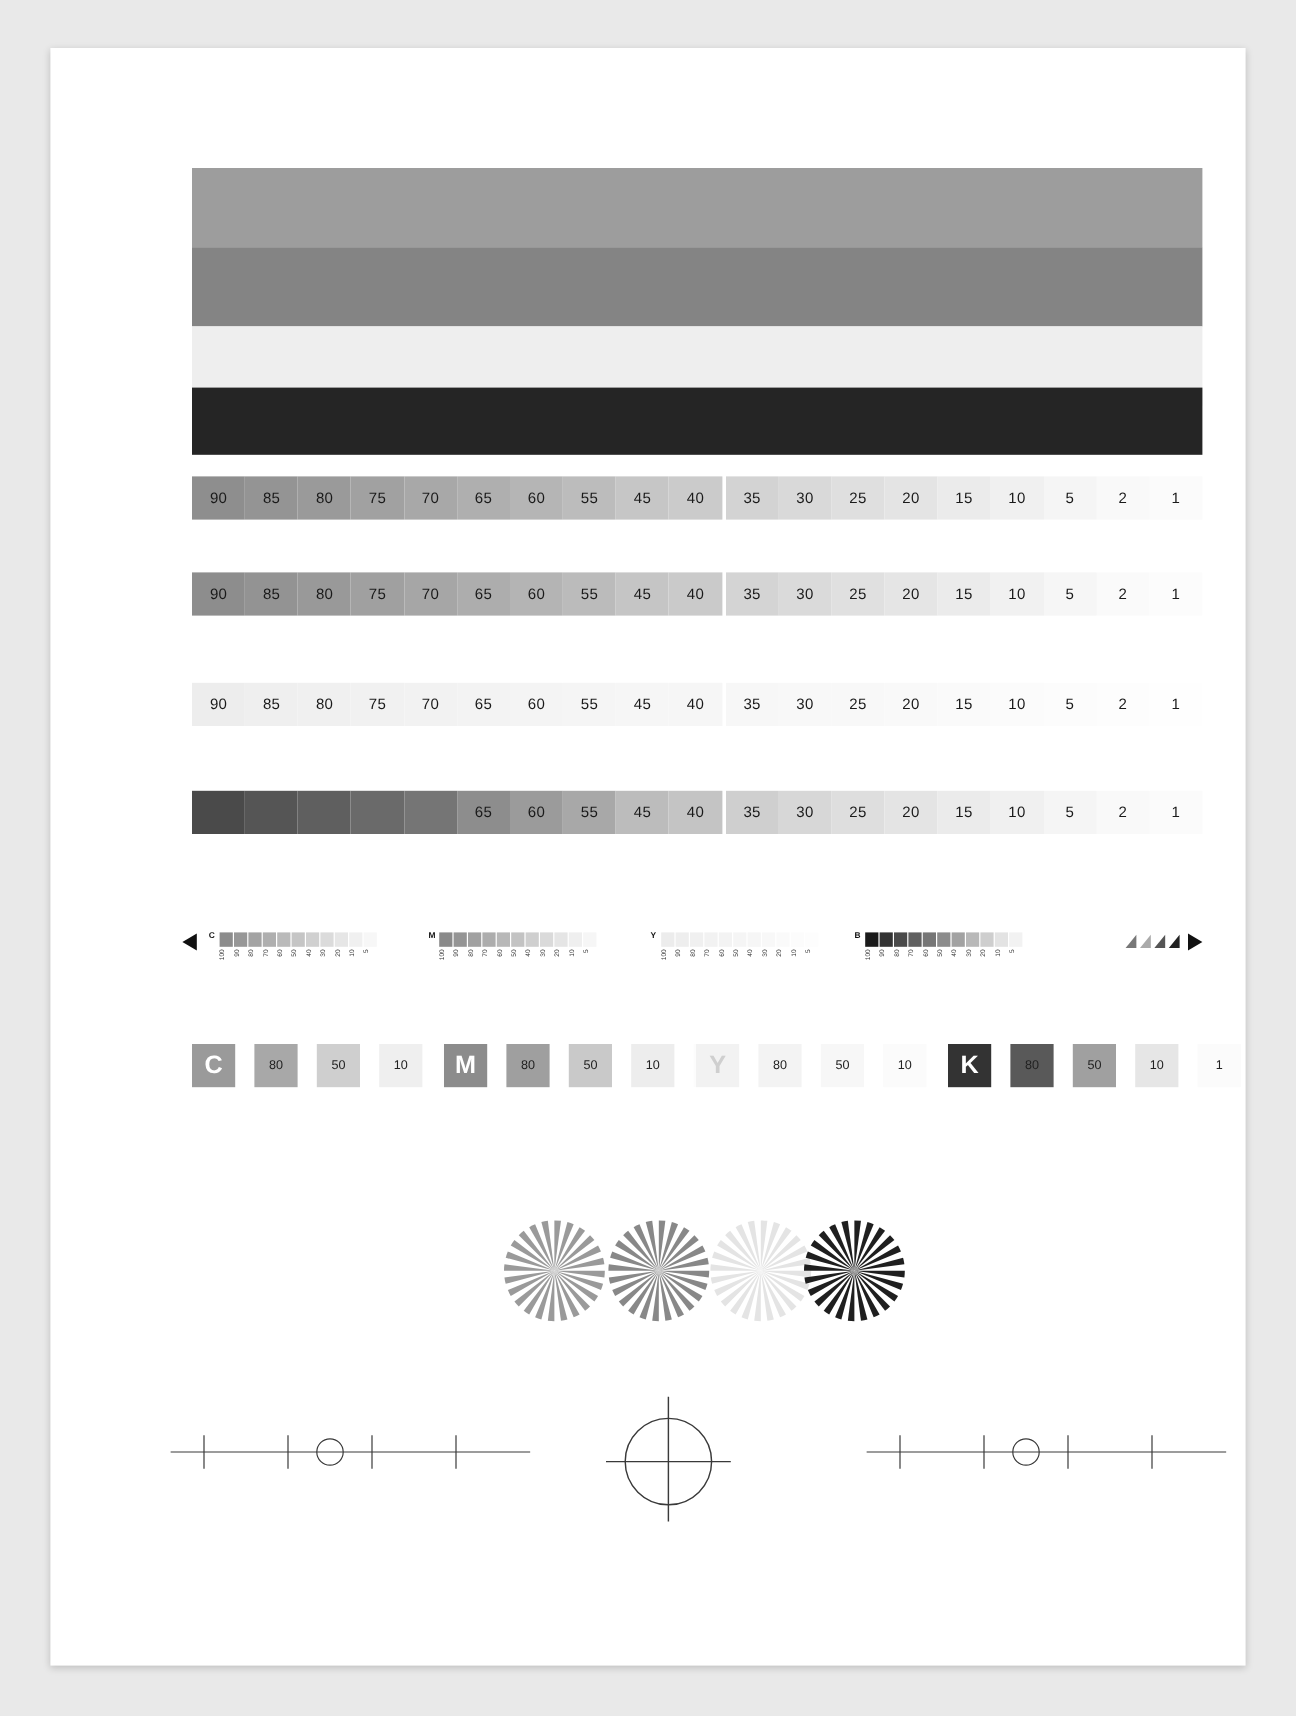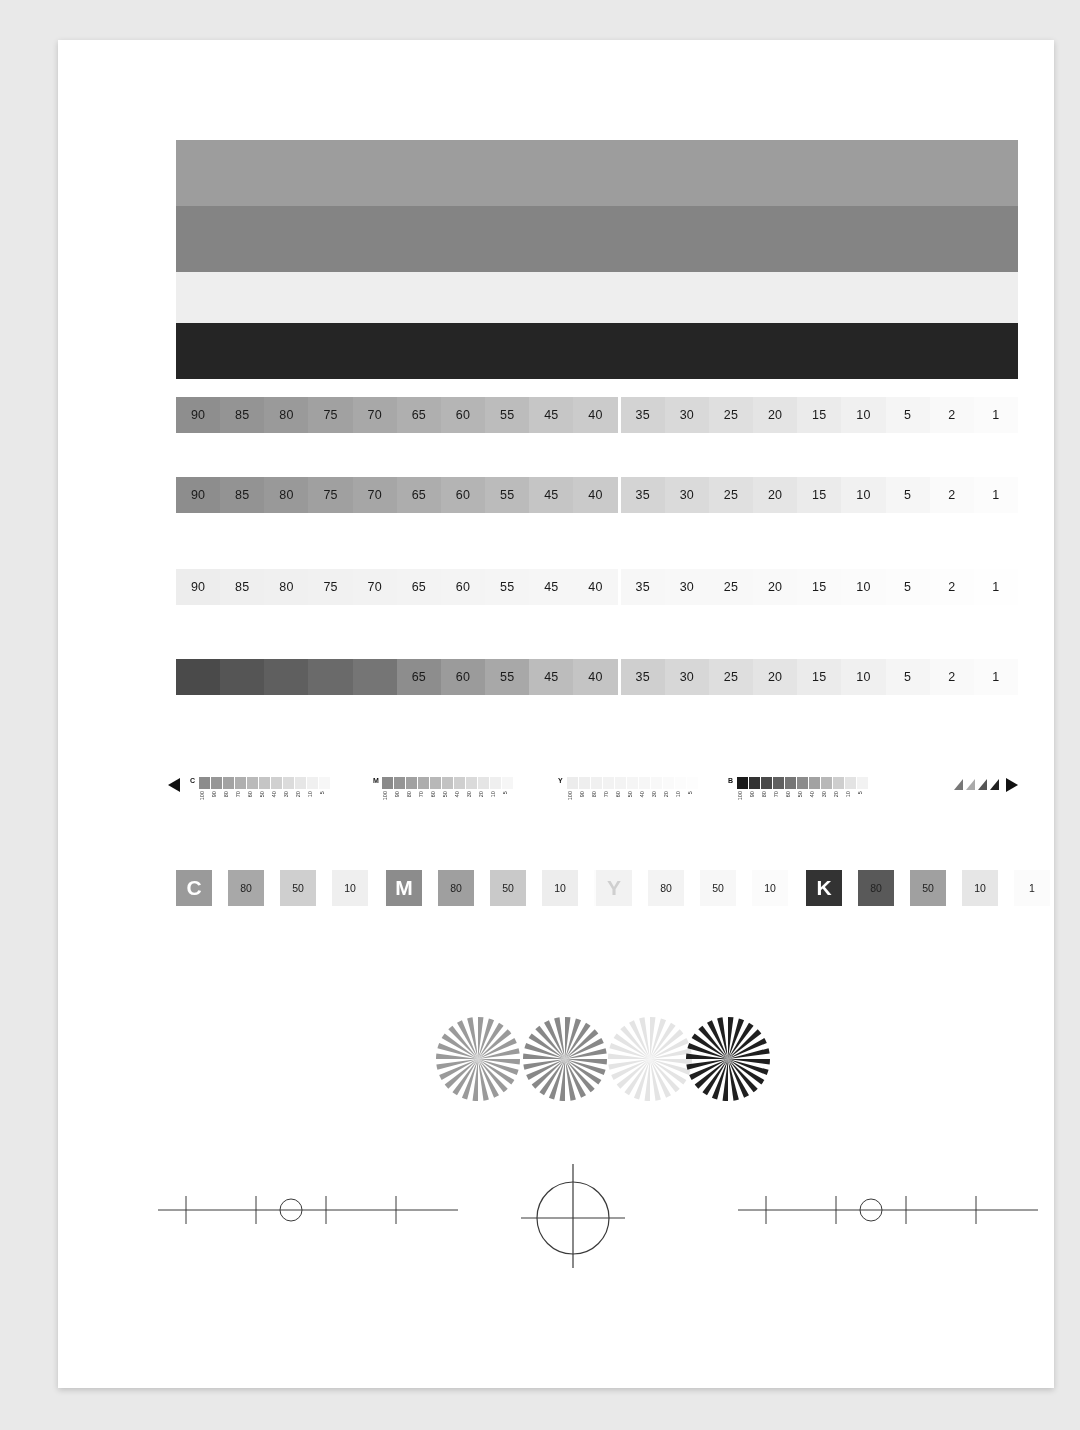--- a/index.html
+++ b/index.html
@@ -16,21 +16,20 @@
     overflow: hidden;
   }
   #sheet {
     position: absolute;
     left: 42px;
     top: 40px;
     width: 996px;
     height: 1348px;
     background: #ffffff;
     box-shadow: 0 2px 6px rgba(0,0,0,0.18);
-    margin-left: 16px;
   }
   .band {
     position: absolute;
     left: 118px;
     width: 842px;
   }
   
   .solid-bar { height: 66px; }
   .bar1 { top: 100px; background: #9d9d9d; }
   .bar2 { top: 166px; background: #848484; }

